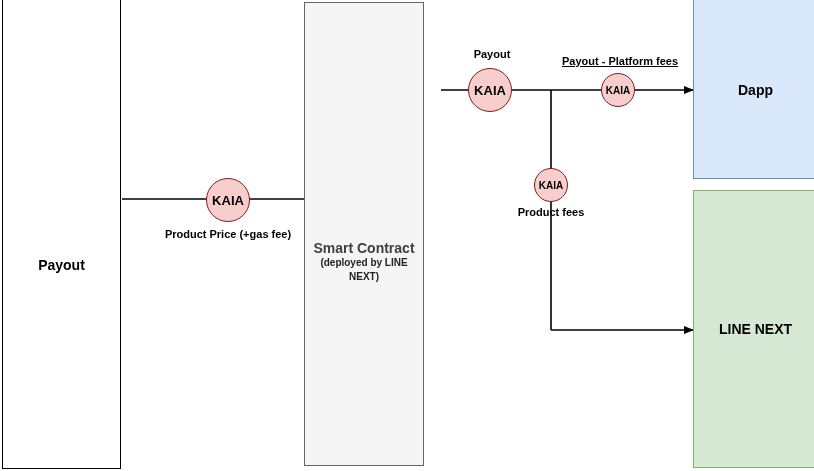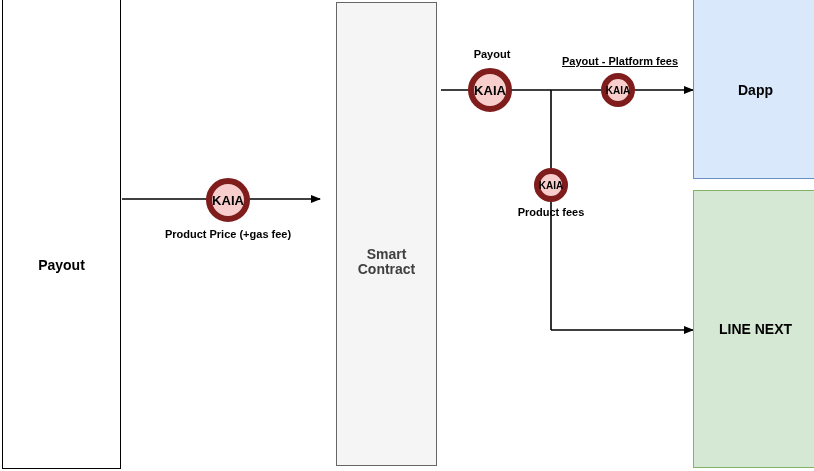--- a/index.html
+++ b/index.html
@@ -43,23 +43,23 @@
     top: -2px;
     width: 119px;
     height: 471px;
     background: #ffffff;
     border: 1px solid #000000;
   }
   #buyer .node-label { margin-top: 64px; }
 
   
   #smart-contract {
-    left: 336px;
+    left: 304px;
     top: 2px;
-    width: 101px;
+    width: 120px;
     height: 464px;
     background: #f5f5f5;
     border: 1px solid #666666;
   }
   #smart-contract .node-label { color: #404040; margin-top: 56px; }
   #smart-contract .node-sublabel { color: #222222; }
 
   
   #dapp {
     left: 693px;
@@ -90,21 +90,21 @@
     width: 814px;
     height: 471px;
   }
 
   
   .token {
     position: absolute;
     box-sizing: border-box;
     border-radius: 50%;
     background: #f8cecc;
-    border: 6px solid #7f1d1d;
+    border: 1px solid #7f1d1d;
     display: flex;
     align-items: center;
     justify-content: center;
     color: #000000;
     font-weight: bold;
   }
   .token.big {
     width: 44px;
     height: 44px;
     font-size: 13px;
@@ -156,20 +156,21 @@
 
     <line x1="551" y1="330" x2="693" y2="330" stroke="#000000" stroke-width="1.6" marker-end="url(#arrow)"></line>
   </svg>
 
   <div class="node" id="buyer">
     <div class="node-label">Payout</div>
   </div>
 
   <div class="node" id="smart-contract">
     <div class="node-label">Smart Contract</div>
+    <div class="node-sublabel">(deployed by LINE NEXT)</div>
   </div>
 
   <div class="node" id="dapp">
     <div class="node-label">Dapp</div>
   </div>
 
   <div class="node" id="line-next">
     <div class="node-label">LINE NEXT</div>
   </div>
 

